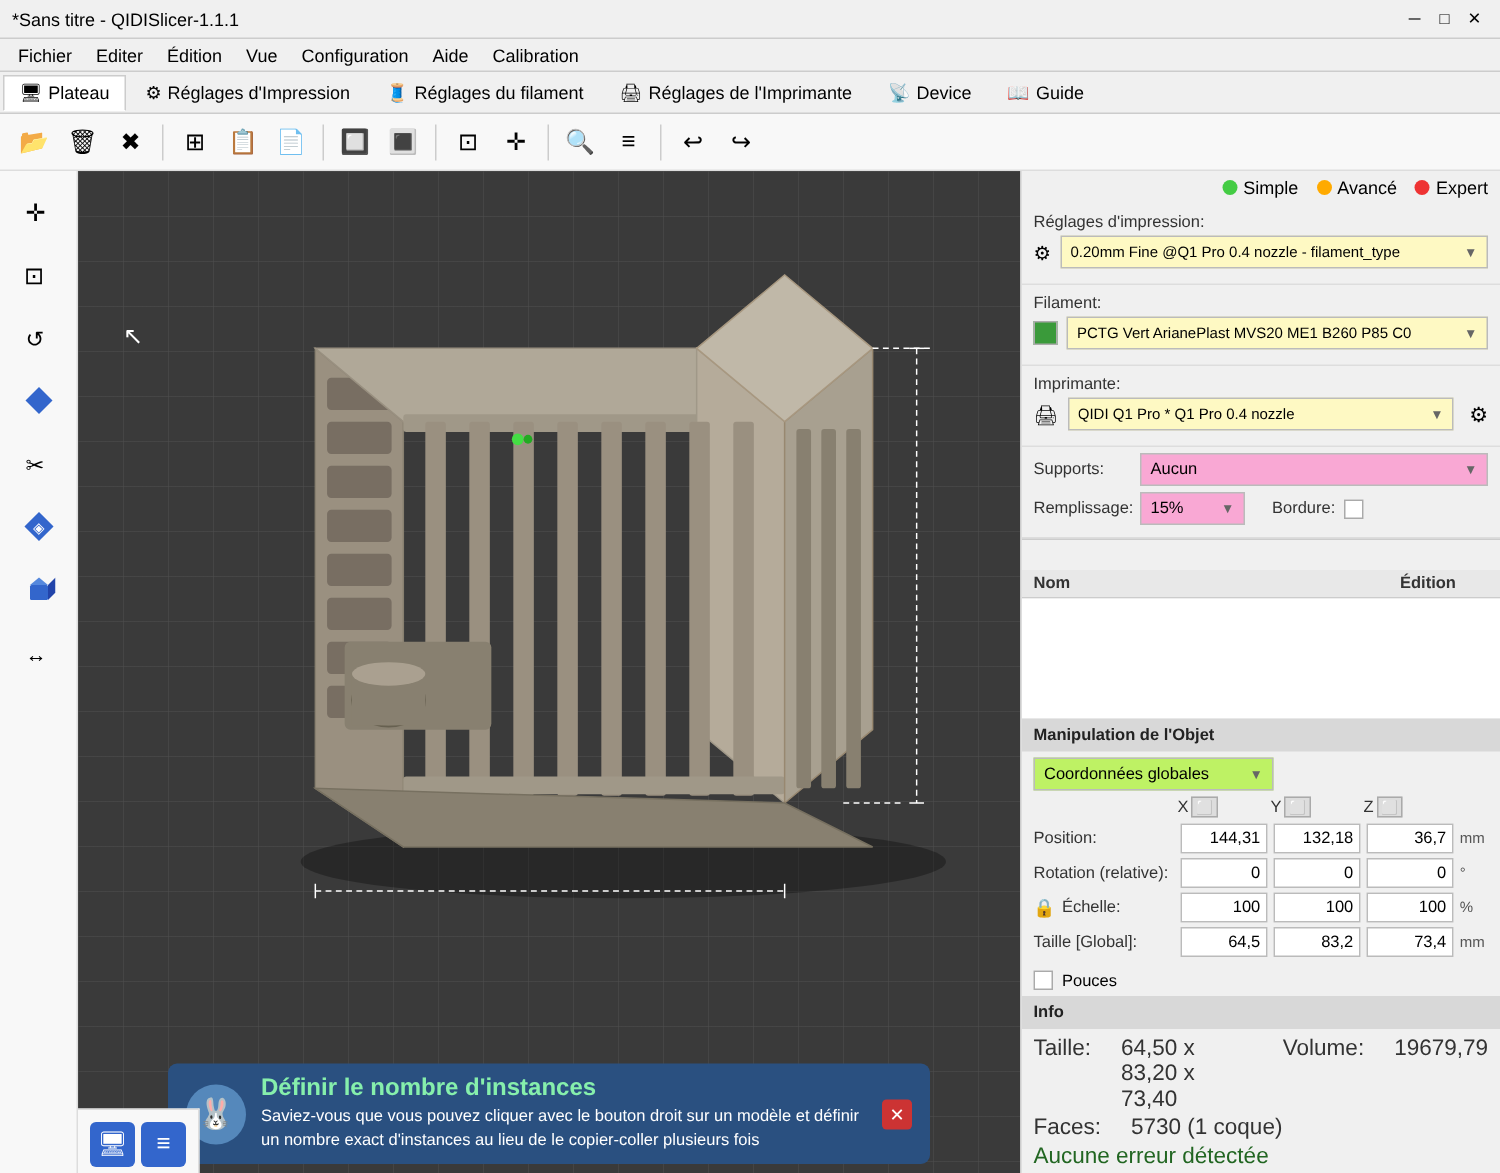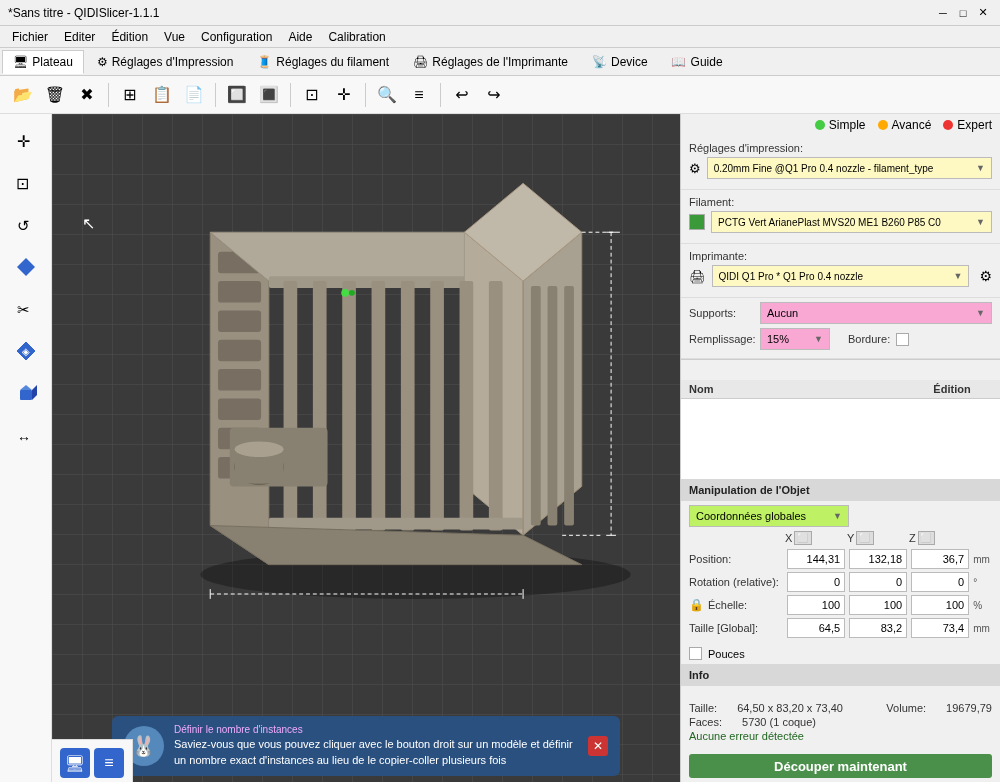--- a/index.html
+++ b/index.html
@@ -276,23 +276,22 @@
     
     .info-header {
       background: #d8d8d8;
       padding: 5px 8px;
       font-size: 11px;
       font-weight: bold;
       color: #222;
     }
     .info-content {
       padding: 4px 8px;
-      font-size: 11px;
+      font-size: 15px;
       color: #333;
-      margin-top: 12px;
     }
     .info-row { display: flex; gap: 20px; margin-bottom: 2px; }
 
     
     .decoupe-btn {
       margin: 8px;
       height: 32px;
       background: #4a8f4a;
       color: white;
       font-size: 13px;
@@ -338,21 +337,21 @@
       height: 40px;
       background: #5588bb;
       border-radius: 50%;
       display: flex;
       align-items: center;
       justify-content: center;
       font-size: 20px;
       flex-shrink: 0;
     }
     .notif-text { flex: 1; }
-    .notif-title { font-weight: normal; font-size: 10px; margin-bottom: 2px; color: #f0abfc; }
+    .notif-title { font-weight: bold; font-size: 16px; margin-bottom: 2px; color: #86efac; }
     .notif-body { font-size: 11px; line-height: 1.4; }
     .notif-close {
       width: 20px;
       height: 20px;
       background: #cc3333;
       border-radius: 3px;
       display: flex;
       align-items: center;
       justify-content: center;
       cursor: pointer;

